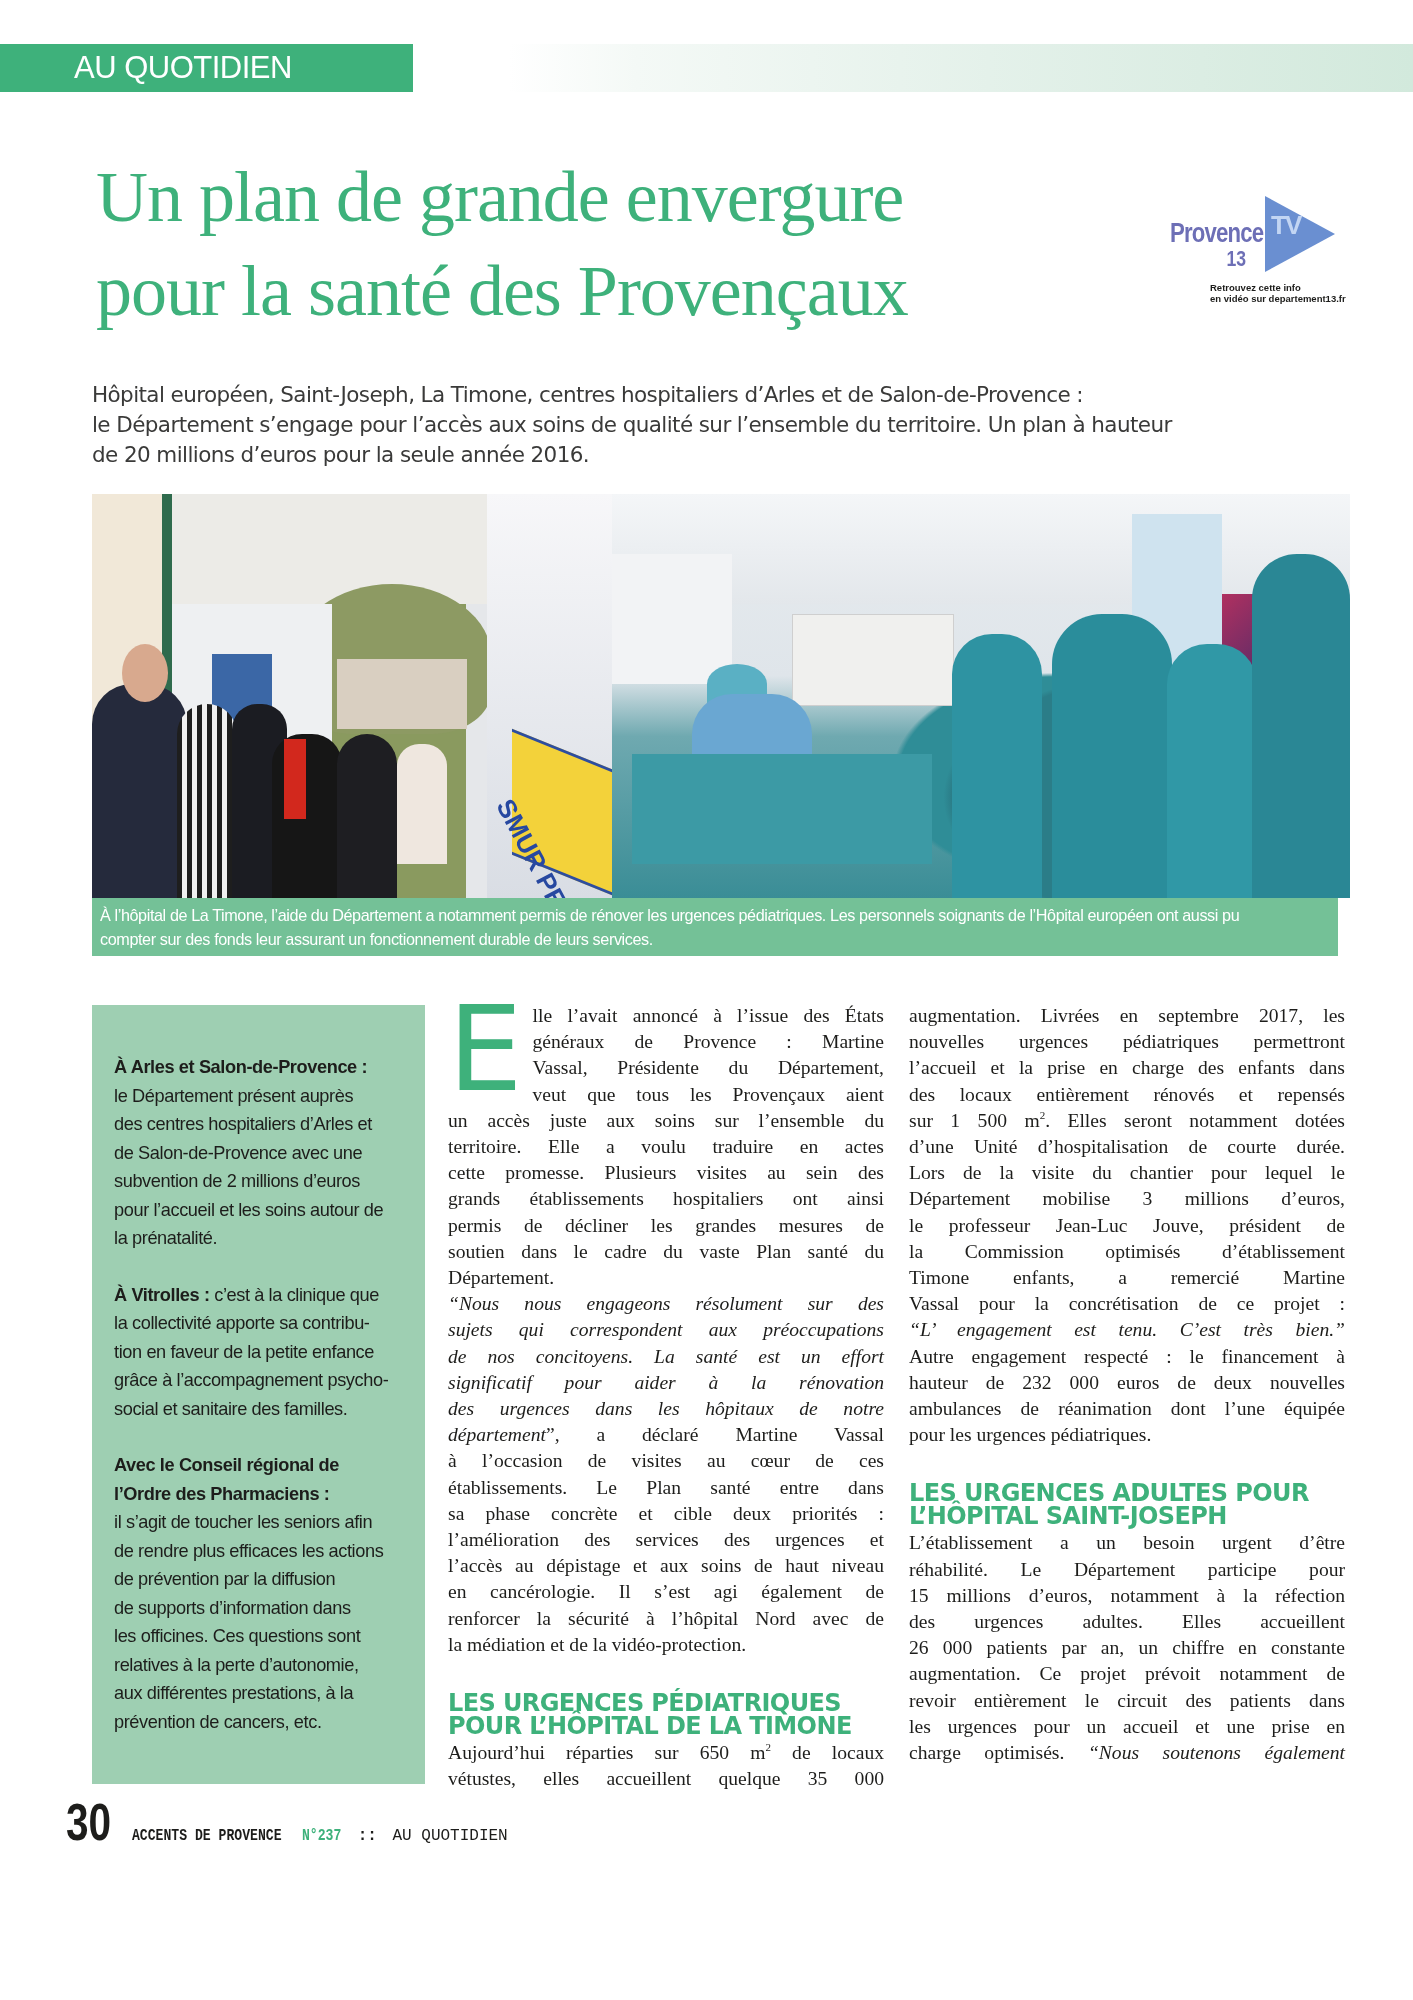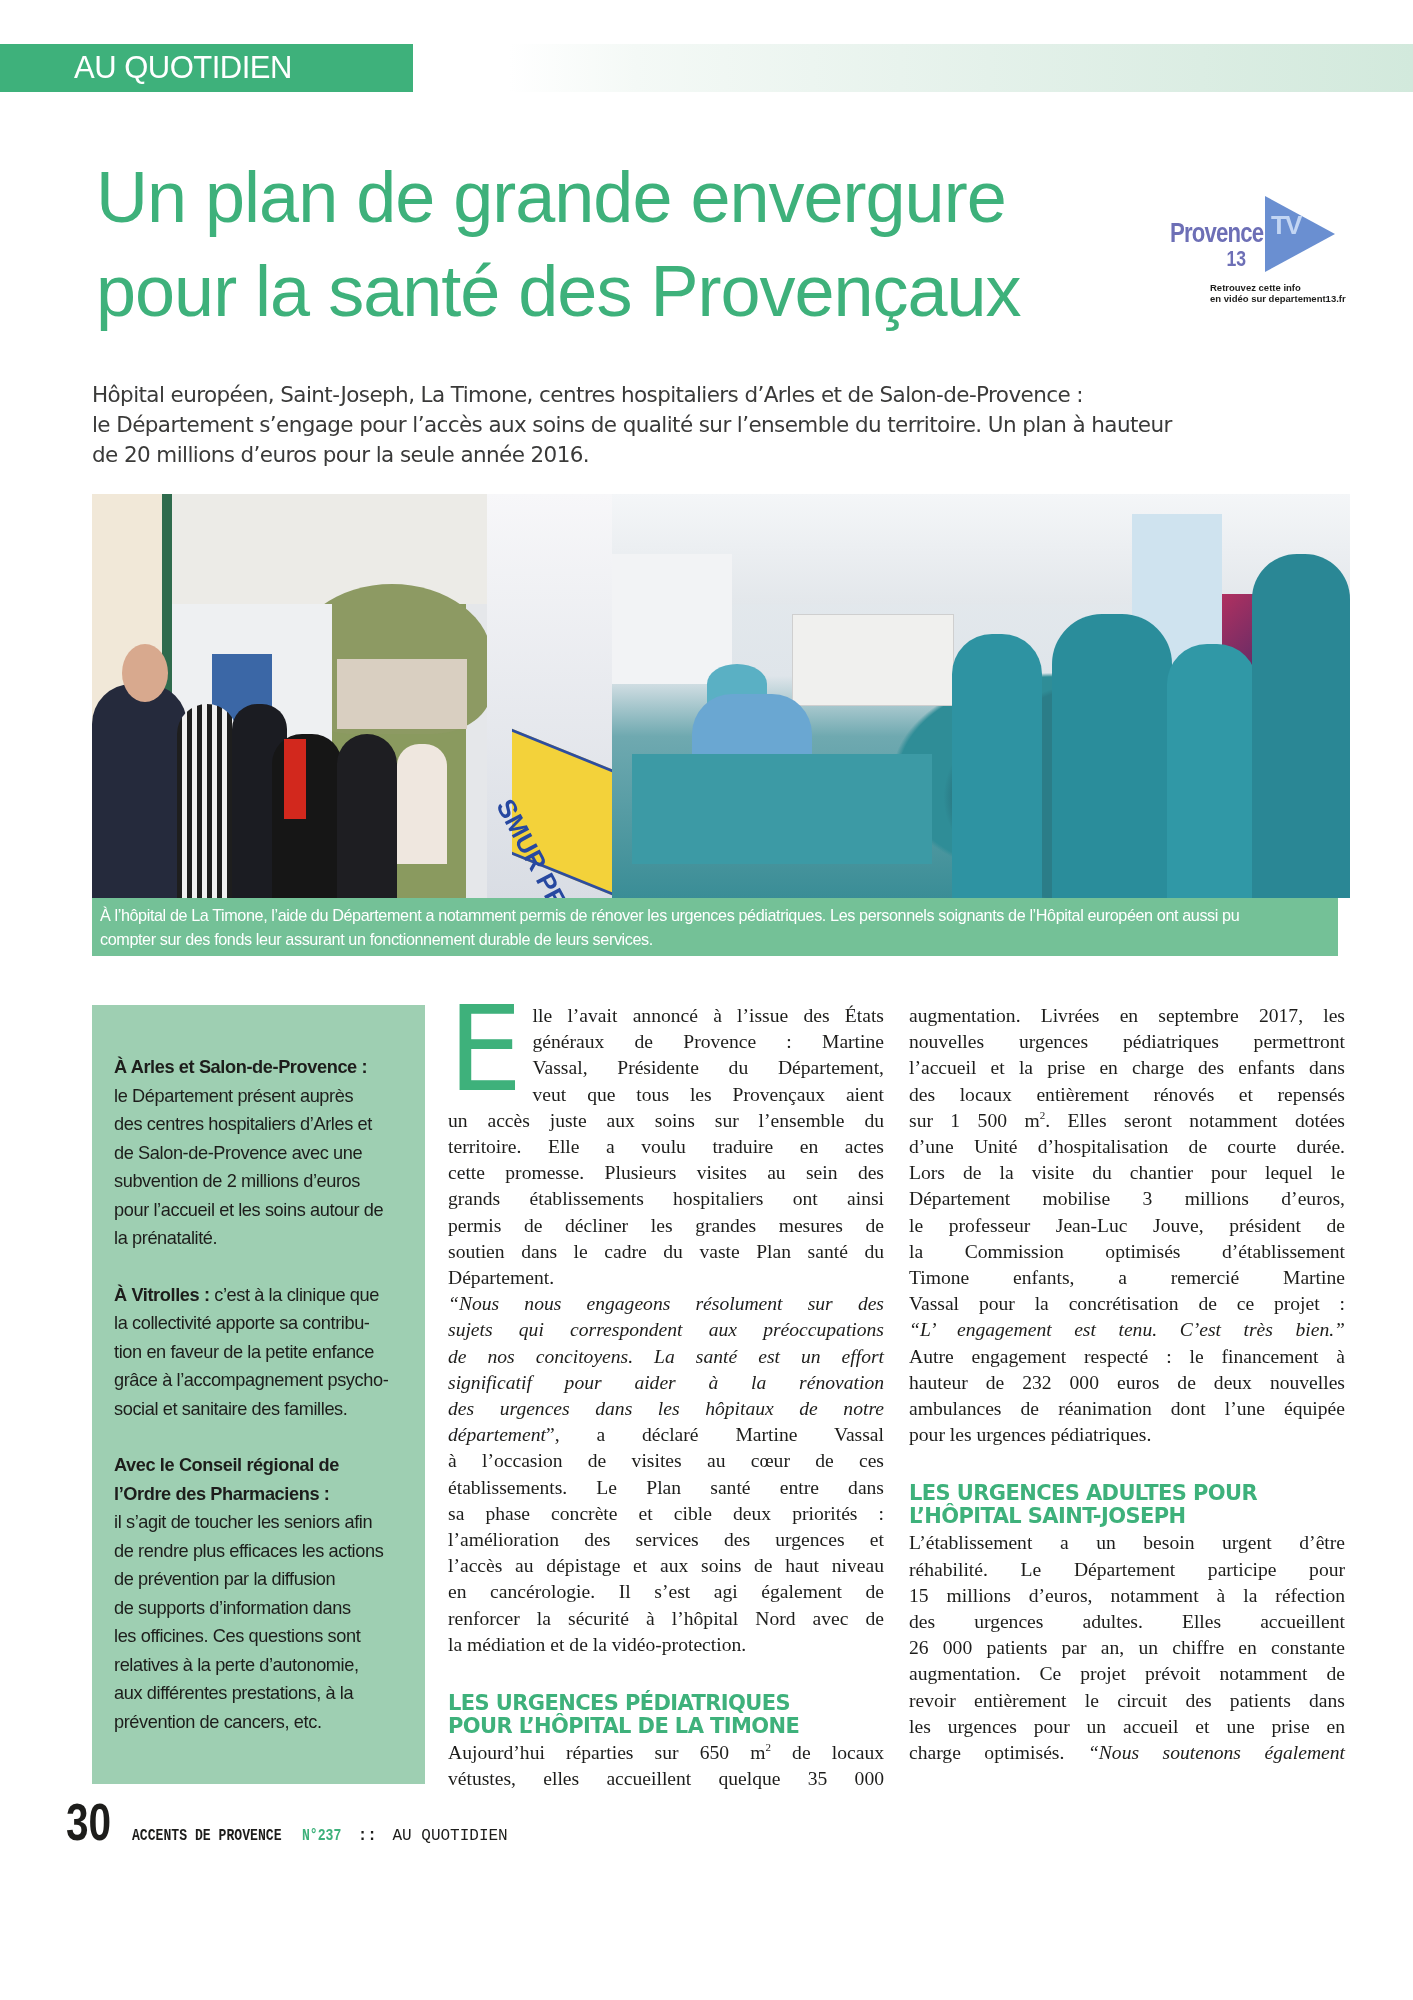--- a/index.html
+++ b/index.html
@@ -15,21 +15,21 @@
   }
   .rubric-tab {
     position: absolute; left: 0; top: 44px; width: 413px; height: 48px;
     background: #3eb17b; color: #ffffff;
     font-family: "Liberation Sans", sans-serif; font-size: 31px; letter-spacing: -0.5px;
     display: flex; align-items: center; padding-left: 74px; box-sizing: border-box;
   }
   
   .title {
     position: absolute; left: 96px; top: 150px; width: 1060px;
-    color: #3eb17b; font-family: Liberation Sans, sans-serif; font-weight: normal;
+    color: #3eb17b; font-family: Liberation Serif, serif; font-weight: normal;
     font-size: 72px; line-height: 94px; margin: 0; letter-spacing: -1px;
   }
   .title span { display: block; }
   
   .tv-logo { position: absolute; left: 1168px; top: 196px; width: 180px; height: 110px; }
   .tv-word {
     position: absolute; left: 2px; top: 22px; font-family: "Liberation Sans", sans-serif;
     font-size: 27px; font-weight: bold; color: #6d6fb6; letter-spacing: -1px; transform: scaleX(0.82); transform-origin: left;
   }
   .tv-num {
@@ -92,21 +92,21 @@
   .col-mid { left: 448px; top: 1003px; }
   .col-right { left: 909px; top: 1003px; }
   .col p { margin: 0; }
   .col .l { display: block; text-align-last: justify; white-space: nowrap; }
   .col .l.last { text-align-last: left; }
   .dropcap {
     float: left; color: #3eb17b; font-family: "DejaVu Sans", sans-serif;
     font-size: 118px; line-height: 88px; margin: 2px 10px 0 0; height: 92px;
   }
   .subhead {
-    color: #3eb17b; font-family: "DejaVu Sans", sans-serif; font-size: 21px; line-height: 23px;
+    color: #3eb17b; font-family: "DejaVu Sans", sans-serif; font-size: 24px; line-height: 23px;
     margin: 34px 0 2px 0; letter-spacing: -0.6px; text-align: left;
   }
   .subhead span { display: block; }
   i { font-style: italic; }
   sup { font-size: 11px; line-height: 0; }
   
   .folio {
     position: absolute; left: 66px; top: 1792px; font-family: "Liberation Sans", sans-serif;
     font-weight: bold; font-size: 52px; color: #1d1d1b; transform: scaleX(0.78); transform-origin: left;
   }

